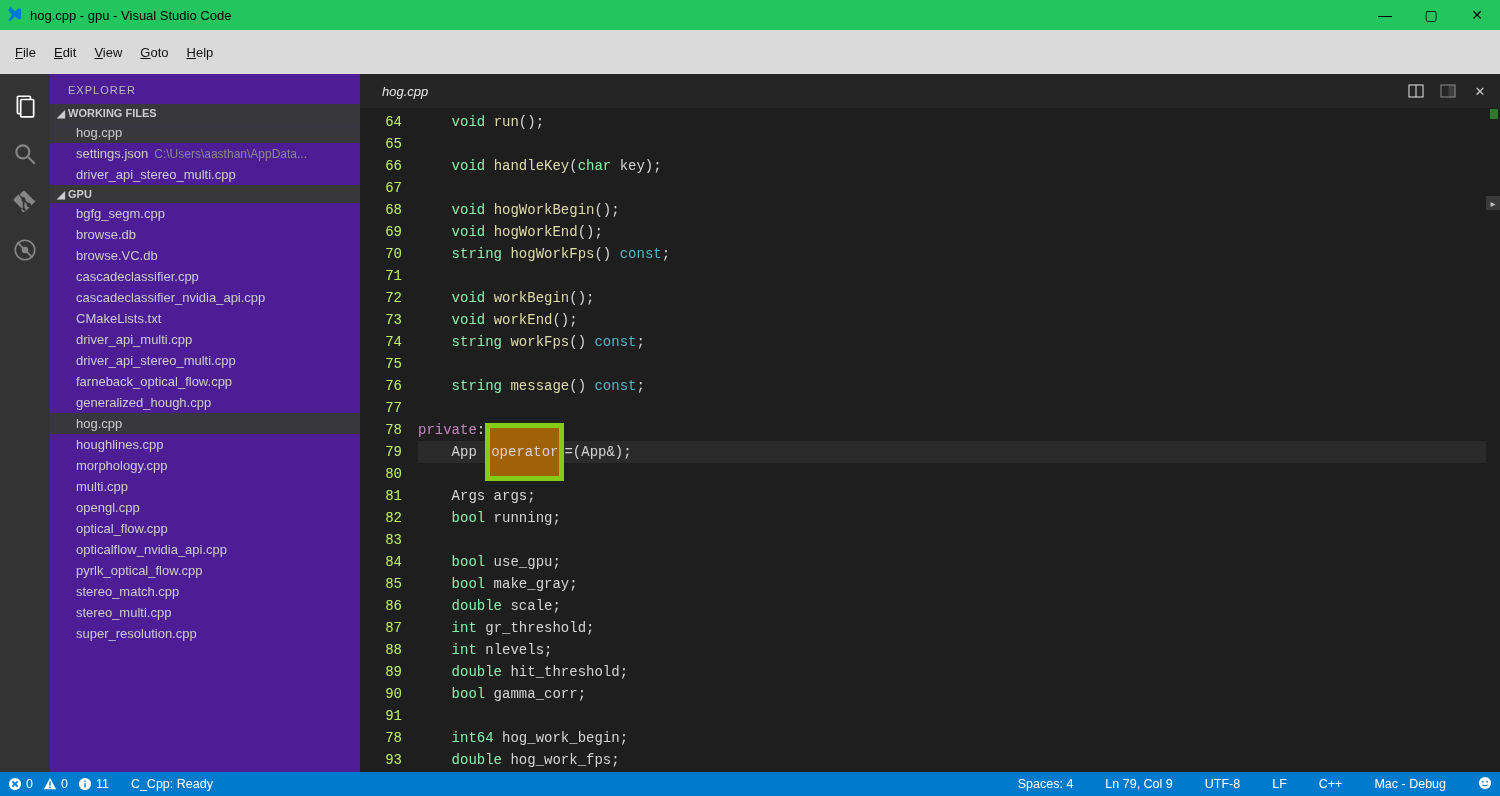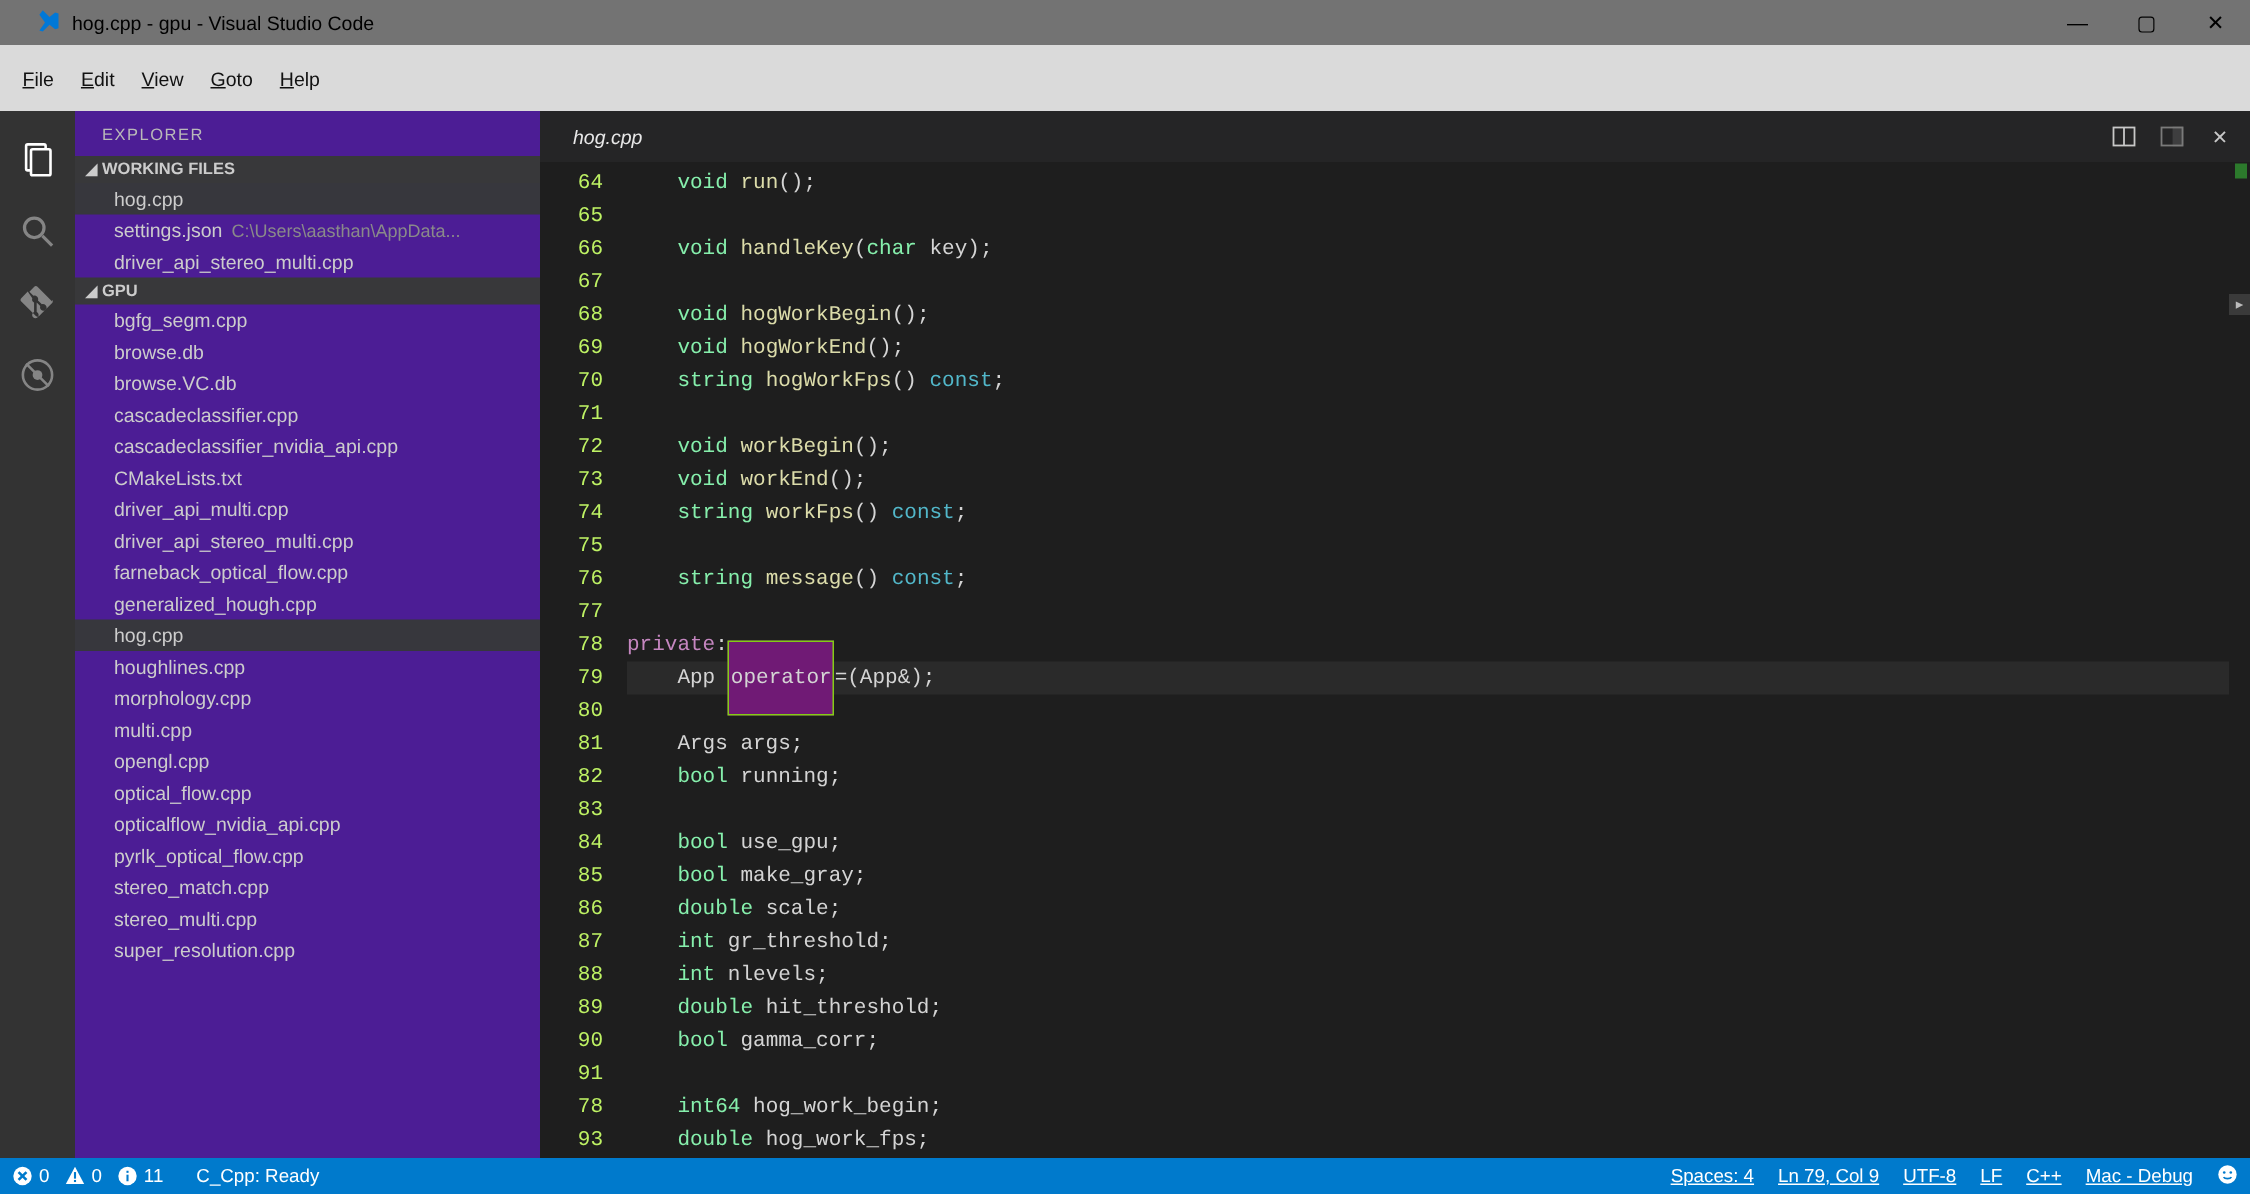--- a/index.html
+++ b/index.html
@@ -7,24 +7,24 @@
   width: 1500px; height: 796px;
   font-family: "Segoe UI", Arial, sans-serif;
   font-size: 13px;
   background: #1e1e1e;
   color: #cccccc;
   overflow: hidden;
   display: flex; flex-direction: column;
 }
 
 .titlebar {
-  height: 30px; background: #737373;
+  height: 30px; background: #22c55e;
   display: flex; align-items: center;
   color: #000;
-  padding-left: 24px;
+  padding-left: 6px;
 }
 .titlebar .logo { width: 18px; height: 18px; margin-right: 6px; display:flex;align-items:center;justify-content:center;}
 .titlebar .title { font-size: 13px; }
 .titlebar .winbtns { margin-left: auto; display: flex; }
 .titlebar .winbtn { width: 46px; height: 30px; display:flex;align-items:center;justify-content:center; font-size:14px;}
 
 .menubar {
   height: 44px; background: #dadada;
   display: flex; align-items: center;
   padding-left: 6px; color:#111;
@@ -102,35 +102,35 @@
   color:#d4d4d4;
   position:relative;
 }
 .code .line { height:22px; display:block; padding-left:0;}
 .code .current-line { background:#2a2a2a;}
 .k-type { color:#86efac; }
 .k-const{ color:#52b7c9; }
 .k-priv { color:#c586c0; }
 .k-fn   { color:#dcdcaa; }
 .k-txt  { color:#d4d4d4; }
-.sel { background:#701a75; border:1px solid #84cc16; padding:16px 1px;}
+.sel { background:#a16207; border:5px solid #84cc16; padding:16px 1px;}
 .minimap-edge {
   position:absolute; right:0; top:0; width:14px; height:100%;
   background:#1e1e1e;
 }
 .minimap-edge .mark { position:absolute; right:2px; width:8px; height:10px; background:#2c7a2c;}
 .minimap-edge .btn { position:absolute; right:0; width:14px;height:14px; background:#3a3a3a; display:flex;align-items:center;justify-content:center;font-size:10px;color:#bbb;}
 
 .statusbar {
   height: 24px; background:#007acc; color:#fff;
   display:flex;align-items:center;
   font-size:12.5px; padding:0 8px;
 }
 .statusbar .seg { display:flex;align-items:center; margin-right:10px; gap:4px;}
-.statusbar .right { margin-left:auto; display:flex; align-items:center; gap:16px;text-decoration:underline;}
+.statusbar .right { margin-left:auto; display:flex; align-items:center; gap:32px;}
 .statusbar svg { width:14px;height:14px; }
 </style>
 </head>
 <body>
 
 <div class="titlebar">
   <span class="logo">
     <svg viewBox="0 0 24 24">
         <path fill="#0078d7" d="M3 5l5 7-5 7 3 1 6-6 5 4 3-1V4l-3-1-5 4-6-6z"></path>
       </svg>

